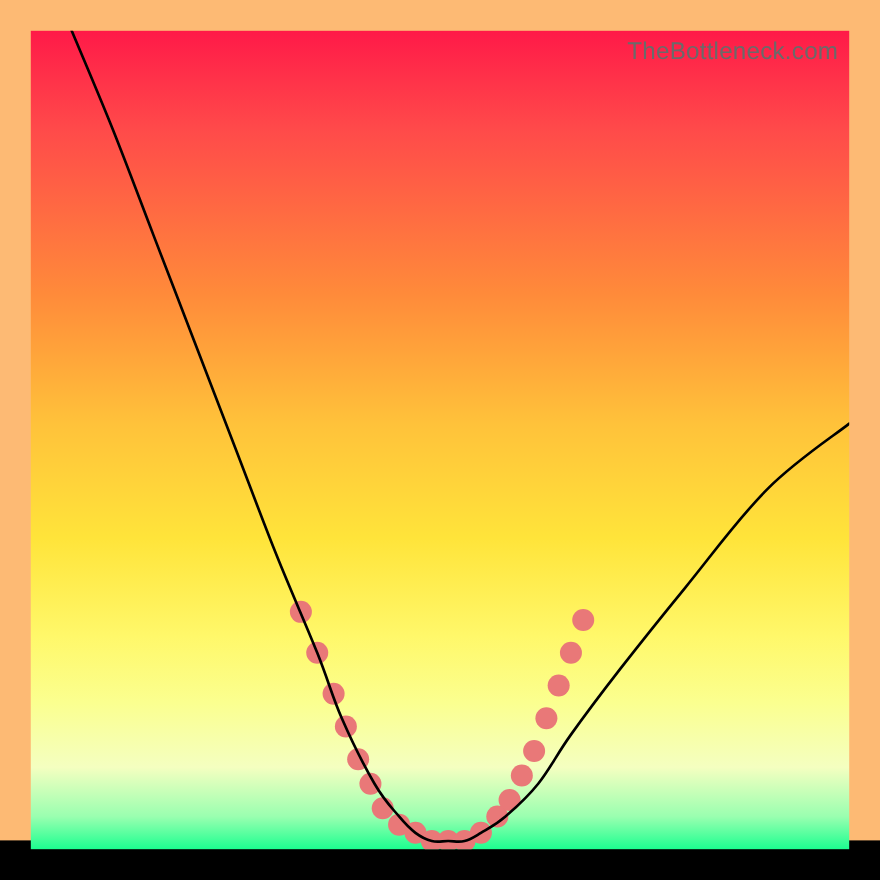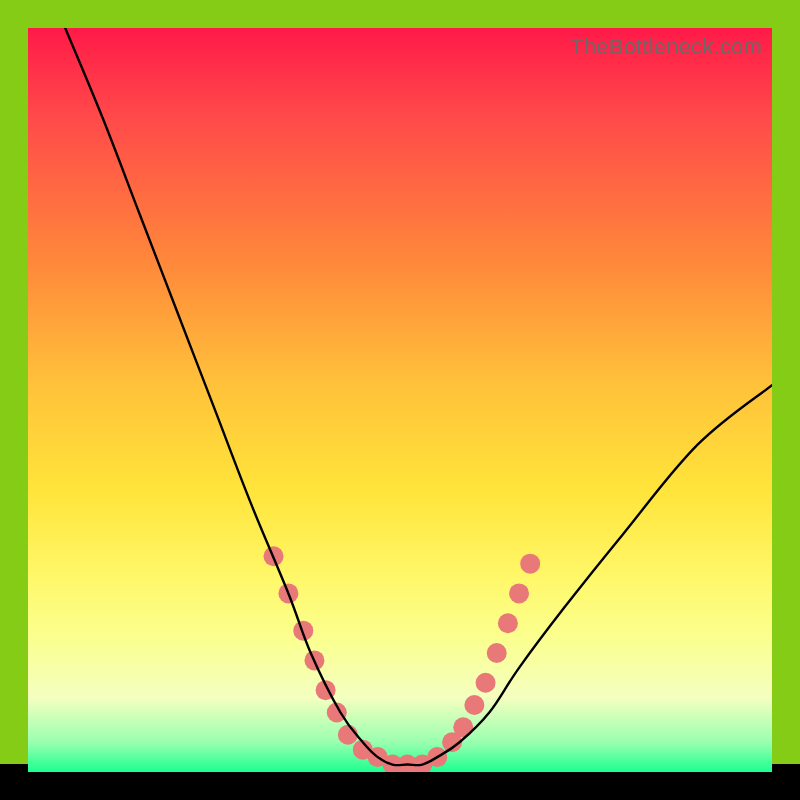--- a/index.html
+++ b/index.html
@@ -10,21 +10,21 @@
     background: #000;
     font-family: Arial, Helvetica, sans-serif;
     overflow: hidden;
   }
   .frame {
     position: absolute;
     left: 0;
     top: 0;
     width: 800px;
     height: 764px;
-    background: #84cc16;
+    background: #fdba74;
   }
   .plot {
     position: absolute;
     left: 28px;
     top: 28px;
     width: 744px;
     height: 744px;
     
     background: linear-gradient(
       to bottom,

